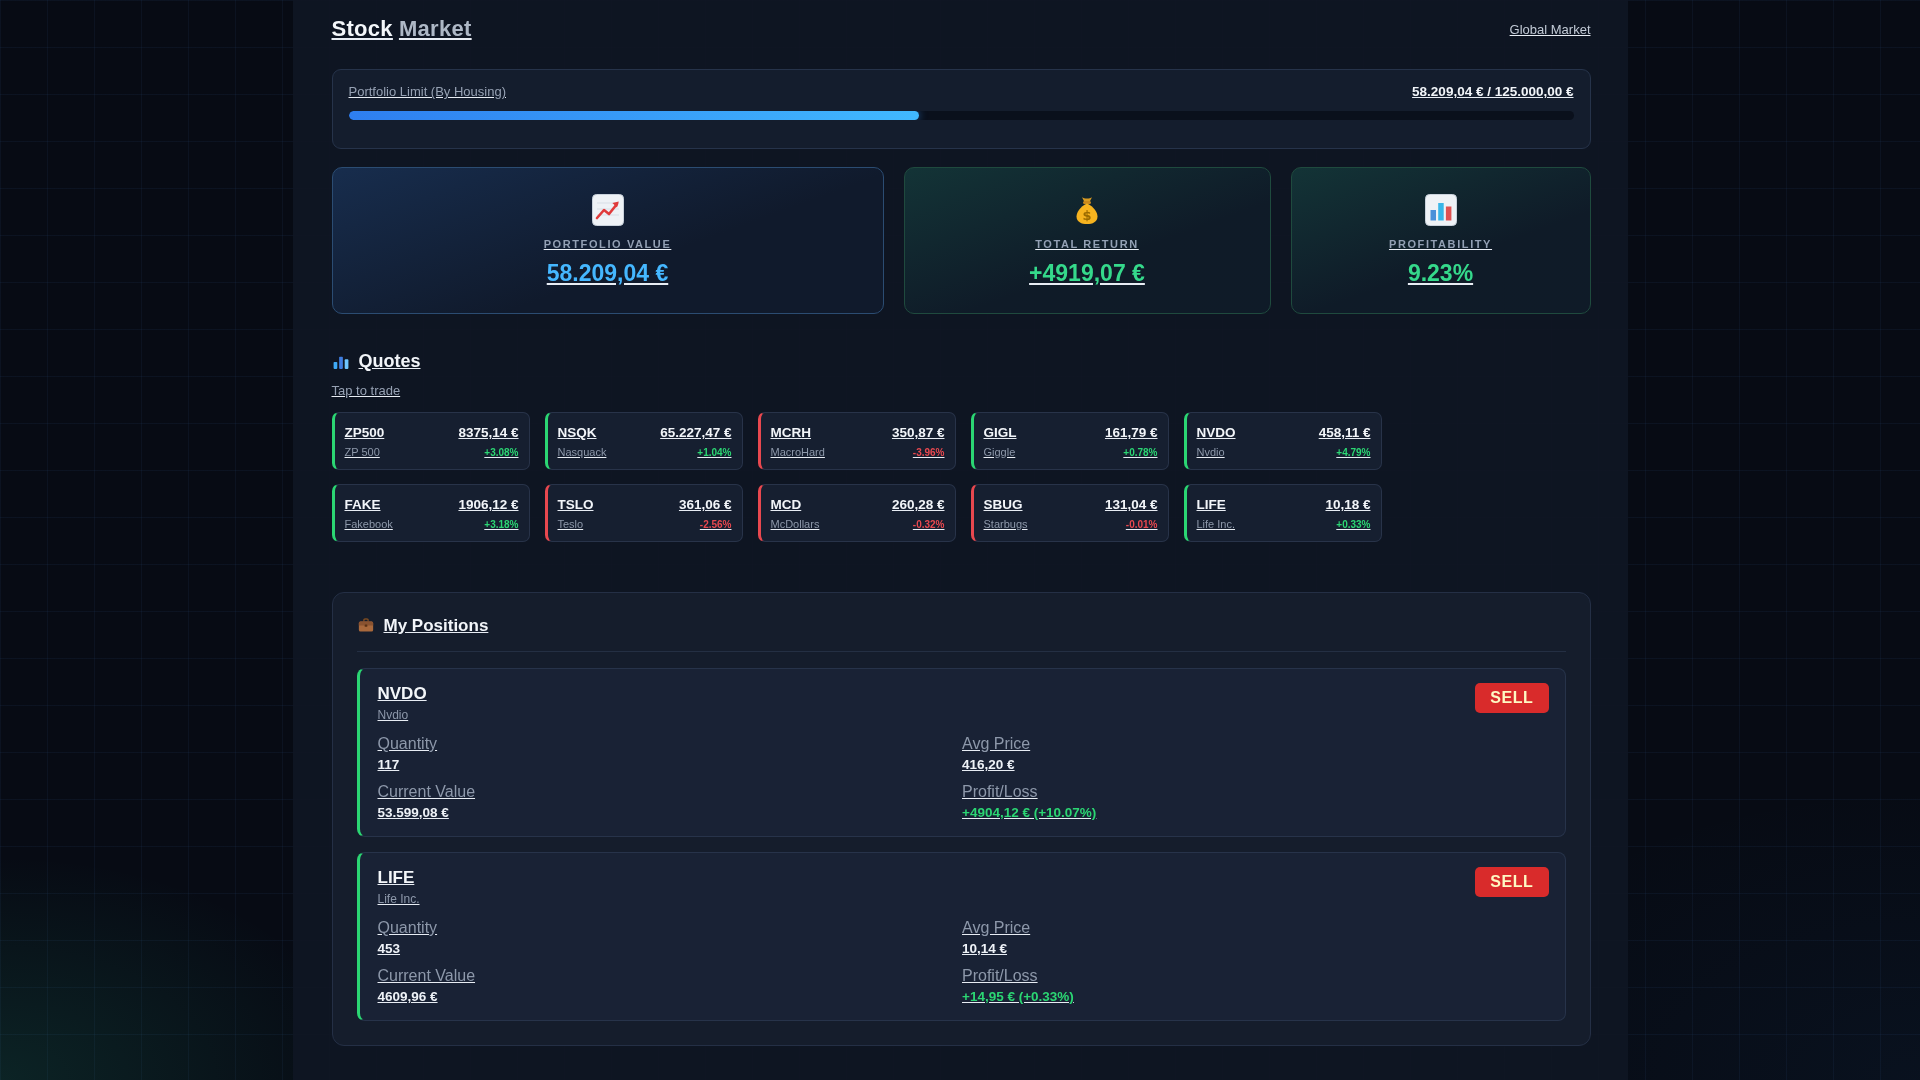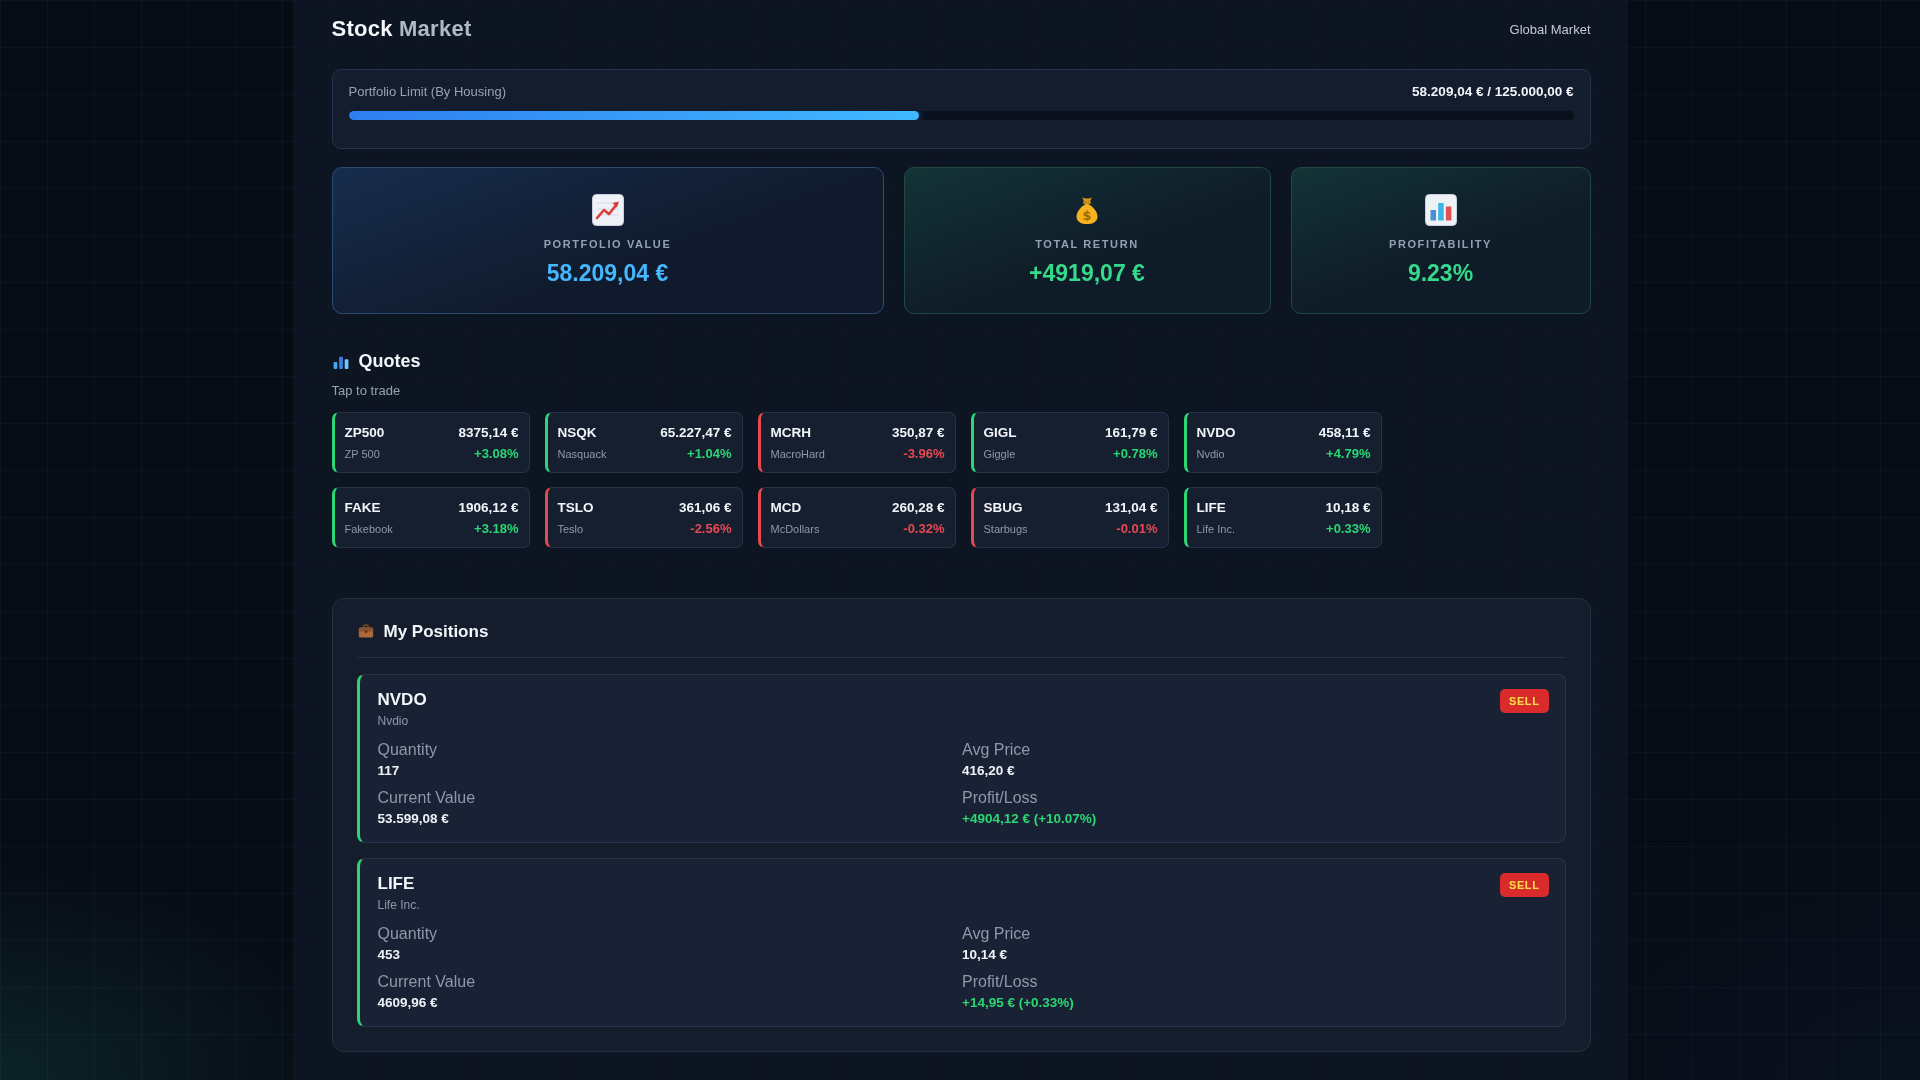--- a/index.html
+++ b/index.html
@@ -9,21 +9,21 @@
     color:#e8edf4;
     background-color:#070b14;
     background-image:
       radial-gradient(520px 320px at 0% 100%, rgba(45,212,160,0.12), transparent 70%),
       radial-gradient(700px 420px at 100% 100%, rgba(40,120,200,0.06), transparent 70%),
       linear-gradient(rgba(70,130,200,0.07) 1px, transparent 1px),
       linear-gradient(90deg, rgba(70,130,200,0.07) 1px, transparent 1px);
     background-size:auto,auto,47px 47px,47px 47px;
     overflow:hidden;
   }
-  .panel { width:1335px; height:1080px; margin:0 auto; background:rgba(16,22,36,0.90); padding:14px 37px 0 39px; overflow:hidden; }
+  .panel { width:1335px; height:1080px; margin:0 auto; background:rgba(16,22,36,0.90); padding:14px 37px 0 39px; overflow:hidden;text-decoration:underline; }
 
   
   .header { display:flex; justify-content:space-between; align-items:center; height:30px; }
   .page-title { font-size:22px; font-weight:bold; letter-spacing:0.3px; }
   .page-title .t1 { color:#f4f7fa; }
   .page-title .t2 { color:#aeb8c6; margin-left:6px; font-weight:600; }
   .header-right { font-size:13px; color:#c2cad6; }
 
   
   .limit-card { margin-top:25px; background:#141d2d; border:1px solid #26334a; border-radius:9px; padding:14px 16px 28px;text-align:right; }
@@ -55,34 +55,34 @@
 
   
   .quotes-grid { display:flex; flex-wrap:wrap; gap:14px 15px; margin-top:14px; }
   .quote-card { width:198px; background:#161f30; border:1px solid #283349; border-left-width:3px; border-radius:7px; padding:12px 10px 11px; cursor:pointer; }
   .quote-card.up { border-left-color:#2bd673; }
   .quote-card.down { border-left-color:#e8484f; }
   .q-row { display:flex; justify-content:space-between; align-items:baseline; }
   .q-row + .q-row { margin-top:6px; }
   .q-ticker, .q-price { font-size:13.5px; font-weight:bold; color:#f2f5f9; }
   .q-name { font-size:11px; color:#8d98aa; }
-  .q-change { font-size:13px; font-weight:bold; }
+  .q-change { font-size:10px; font-weight:bold; }
   .up .q-change { color:#2bd673; }
   .down .q-change { color:#e8484f; }
 
   
   .container-card { margin-top:50px; background:rgba(22,30,46,0.85); border:1px solid #242f45; border-radius:12px; padding:23px 24px 24px; }
   .container-heading { display:flex; align-items:center; gap:9px; font-size:17px; font-weight:bold; color:#f2f5f9; }
   .divider { height:1px; background:#242f43; margin:15px 0 16px; }
 
   .position-card { position:relative; background:#192235; border:1px solid #27334a; border-left:3px solid #2bd673; border-radius:8px; padding:15px 18px 16px; }
   .position-card + .position-card { margin-top:15px; }
   .pos-ticker { font-size:17px; font-weight:bold; color:#f4f7fa; }
   .pos-name { font-size:12px; color:#8d98aa; margin-top:4px; }
-  .sell-btn { position:absolute; top:14px; right:16px; background:#d92b2b; color:#fde047; font-family:inherit; font-weight:bold; font-size:11px; letter-spacing:0.6px; padding:6px 9px; border:none; border-radius:5px; cursor:pointer; }
+  .sell-btn { position:absolute; top:14px; right:16px; background:#d92b2b; color:#fef9c3; font-family:inherit; font-weight:bold; font-size:16px; letter-spacing:0.6px; padding:6px 15px; border:none; border-radius:5px; cursor:pointer; }
   .pos-grid { display:grid; grid-template-columns:1fr 1fr; gap:11px 0; margin-top:13px; }
   .field-label { font-size:16px; color:#8d98aa; }
   .field-value { margin-top:4px; font-size:13.5px; font-weight:bold; color:#eef2f7; }
   .field-value.green { color:#2bd673; }
 
   .history-card { height:220px; }
 </style>
 </head>
 <body>
 

